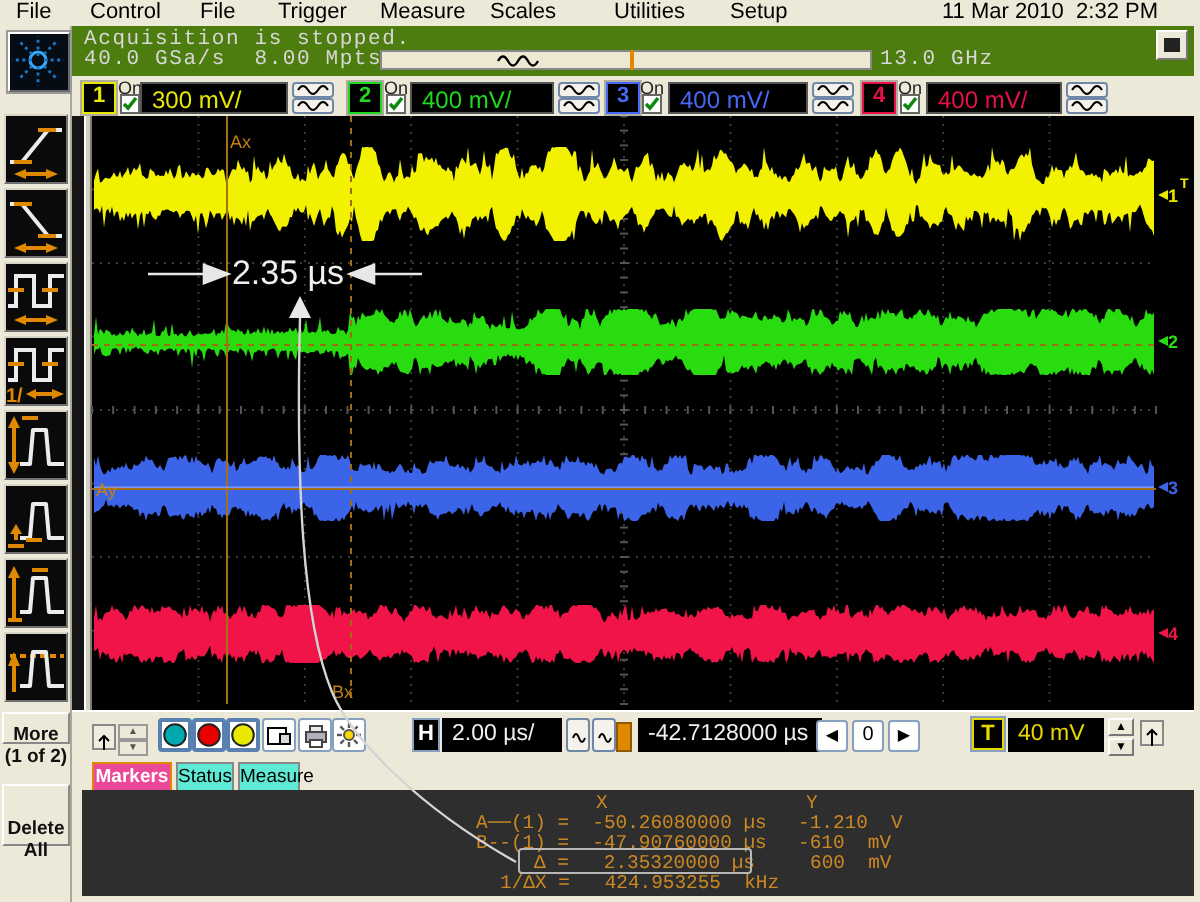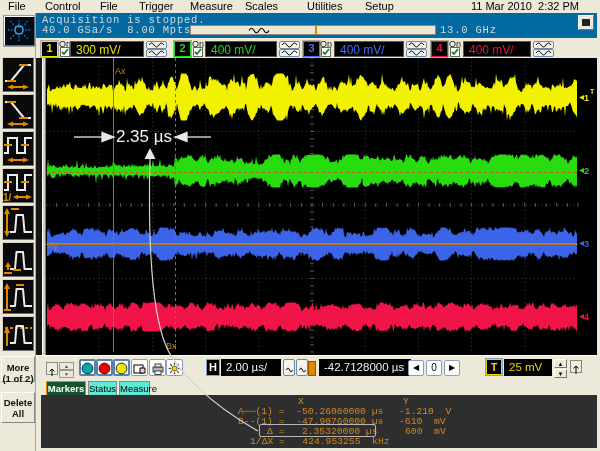--- a/index.html
+++ b/index.html
@@ -4,21 +4,21 @@
 html,body {width:600px;height:451px;overflow:hidden}
 body {position:relative;background:#ece9d8;font-family:"Liberation Sans",sans-serif}
 .dots {background-image:repeating-linear-gradient(0deg,rgba(0,0,0,.38) 0 1px,transparent 1px 2px),repeating-linear-gradient(90deg,rgba(0,0,0,.38) 0 1px,transparent 1px 2px)}
 #menubar {position:absolute;left:0;top:0;width:584px;height:13px;font-size:11px;color:#000}
 #menubar span {position:absolute;top:0}
 #sidebar {position:absolute;left:0;top:13px;width:36px;height:438px;background:#ece9d8;border-right:1px solid #aca899}
 #starbtn {position:absolute;left:4px;top:3px;width:31px;height:30px;background:#050c14;border:1px solid;border-color:#fff #6a6a6a #6a6a6a #fff;box-shadow:0 0 0 1px #9a9a9a}
 .sbtn {position:absolute;left:2px;width:32px;height:35px;background:#0a0a0a;border:1px solid;border-color:#d8d4c8 #707070 #707070 #d8d4c8}
 .sbtn svg {position:absolute;left:0;top:0}
 .graybtn {position:absolute;left:1px;width:34px;background:#ece9d8;border:1px solid;border-color:#fff #888 #888 #fff;font-size:9.5px;font-weight:bold;text-align:center;color:#111;line-height:11px}
-#acqbar {position:absolute;left:36px;top:13px;width:561px;height:25px;background:#0369a1}
+#acqbar {position:absolute;left:36px;top:13px;width:561px;height:25px;background:#4d7c0f}
 .acqtx {position:absolute;font-family:"Liberation Mono",monospace;font-size:10.5px;letter-spacing:.8px;color:#d8d8d8;white-space:pre}
 #slider {position:absolute;left:154px;top:12px;width:246px;height:10px;background:#ede8d2;border:1px solid #888}
 #acqbtn {position:absolute;right:3px;top:2px;width:16px;height:15px;background:#ece9d8;border:1px solid;border-color:#fff #777 #777 #fff}
 #acqbtn div {margin:3px auto 0;width:8px;height:7px;background:#222}
 #chrow {position:absolute;left:36px;top:38px;width:561px;height:20px;background:#ece9d8}
 #chrow>div {position:absolute}
 .chnum {top:3px;width:17px;height:16px;background:#000;border:1.5px solid;font-size:11px;font-weight:bold;text-align:center;line-height:13px;box-shadow:0 0 0 1px #b0ada0}
 .on {top:1px;font-size:9px;color:#222}
 .chk {top:9px;width:10px;height:10px;background:#fff;border:1px solid #666;line-height:4px}
 .chfield {top:3px;height:16px;background:#000;border:1px solid #555;font-size:12px;padding:1px 5px 0 5px}
@@ -35,21 +35,21 @@
 .spinv2 {width:13px;height:9px;background:#ece9d8;border:1px solid;border-color:#fff #777 #777 #fff;font-size:6px;color:#000;text-align:center;line-height:8px}
 .cbtn {top:3px;width:17px;height:17px;background:#fff;border:1px solid #88a0c0;border-radius:2px;text-align:center;padding-top:1px}
 .cbtn.sel {border:2px solid #5880b0;padding-top:0}
 #hbox {left:170px;top:3px;width:14px;height:17px;background:#000;color:#fff;border:1px solid #88a0c0;font-size:11px;font-weight:bold;text-align:center;line-height:15px}
 .blkfield {top:3px;height:17px;background:#000;font-size:11.5px;padding:2px 0 0 5px;white-space:pre}
 .sinebtn2 {top:3px;width:12px;height:17px;background:#f4f2ea;border:1px solid #7088a8;border-radius:2px;text-align:center;padding-top:2px}
 .navbtn {top:4px;width:16px;height:16px;background:#fff;border:1px solid #88a0c0;border-radius:2px;font-size:8px;text-align:center;line-height:14px;color:#000}
 #tbox {left:450px;top:3px;width:16px;height:16px;background:#000;color:#e8d800;border:1px solid #e8d800;font-size:11px;font-weight:bold;text-align:center;line-height:14px;box-shadow:0 0 0 1px #88a0c0}
 #tabs {position:absolute;left:36px;top:381px;width:561px;height:14px}
 .tab {position:absolute;top:0;height:14px;font-size:9.5px;text-align:center;border:1px solid #888;border-bottom:none;background:#5eead4;color:#000;padding-top:1px}
-.tab.act {background:#14532d;color:#fff;border:1.5px solid #e08800;border-bottom:none;font-weight:bold}
+.tab.act {background:#ec4899;color:#fff;border:1.5px solid #e08800;border-bottom:none;font-weight:bold}
 #mpanel {position:absolute;left:41px;top:395px;width:556px;height:53px;background:#2e2e2e}
 .mrow {position:absolute;font-family:"Liberation Mono",monospace;font-size:9.7px;color:#cc8822;white-space:pre}
 #dbox {position:absolute;left:218px;top:29px;width:117px;height:13px;border:1px solid #b8b8b8;border-radius:2px}
 </style></head>
 <body>
 <div id="menubar">
 <span style="left:8px">File</span>
     <span style="left:45px">Control</span>
     <span style="left:100px">File</span>
 <span style="left:139px">Trigger</span>
@@ -138,22 +138,22 @@
     </div>
 <div class="sbtn" style="top:303px">
       <svg width="30" height="33" viewBox="0 0 30 33">
         <line x1="4" y1="14" x2="4" y2="29" stroke="#e08800" stroke-width="2"></line>
         <path d="M1 16 4 9 7 16Z" fill="#e08800"></path>
         <line x1="2" y1="11" x2="29" y2="11" stroke="#e08800" stroke-width="2" stroke-dasharray="3 2"></line>
         <path d="M7 26 L12 26 L13.5 9 L20 9 L21.5 26 L29 26" fill="none" stroke="#ececec" stroke-width="2" stroke-linejoin="round"></path>
       </svg>
     </div>
 
-<div class="graybtn" style="top:343px;height:26px;padding-top:5px">More<br>(1 of 2)</div>
-<div class="graybtn" style="top:379px;height:31px;padding-top:4px">Delete<br>All</div>
+<div class="graybtn" style="top:343px;height:16px;padding-top:5px">More<br>(1 of 2)</div>
+<div class="graybtn" style="top:379px;height:31px;padding-top:16px">Delete<br>All</div>
 </div>
 <div id="acqbar" class="dots">
 <div class="acqtx" style="left:6px;top:1px">Acquisition is stopped.</div>
 <div class="acqtx" style="left:6px;top:11px">40.0 GSa/s&nbsp;&nbsp;8.00 Mpts</div>
 <div id="slider"></div>
 <svg style="position:absolute;left:212px;top:13px" width="22" height="9" viewBox="0 0 22 9">
       <path d="M1 4.5 Q3.5 0 6 4.5 T11 4.5 T16 4.5 T21 4.5" fill="none" stroke="#000" stroke-width="1.2"></path>
     </svg>
 <div style="position:absolute;left:279px;top:12px;width:2px;height:10px;background:#e08800"></div>
 <div class="acqtx" style="left:404px;top:11px">13.0 GHz</div>
@@ -412,21 +412,21 @@
       </svg></div>
 <div class="sinebtn2" style="left:260px"><svg width="9" height="12" viewBox="0 0 9 12">
         <path d="M1.5 6 Q3 2 4.5 6 T7.5 6" fill="none" stroke="#000" stroke-width="1"></path>
       </svg></div>
 <div style="position:absolute;left:272px;top:5px;width:8px;height:15px;background:#e08800;border:1px solid #905800"></div>
 <div class="blkfield" style="left:283px;width:92px;color:#f0f0f0">-42.7128000 µs</div>
 <div class="navbtn" style="left:372px">◀</div>
 <div class="navbtn" style="left:390px;font-size:10px">0</div>
 <div class="navbtn" style="left:408px">▶</div>
 <div id="tbox">T</div>
-<div class="blkfield" style="left:468px;width:48px;color:#e8d800">25 mV</div>
+<div class="blkfield" style="left:468px;width:48px;color:#e8d800">40 mV</div>
 <div class="spinv2" style="left:518px;top:3px">▲</div>
 <div class="spinv2" style="left:518px;top:13px">▼</div>
 <div class="tb-upbox" style="left:534px;top:4px"><svg width="8" height="10" viewBox="0 0 8 10">
         <path d="M4 1 4 9 M1.5 3.5 4 1 6.5 3.5" stroke="#000" fill="none"></path>
       </svg></div>
 </div>
 <div id="tabs">
 <div class="tab act" style="left:10px;width:40px">Markers</div>
 <div class="tab" style="left:52px;width:29px">Status</div>
 <div class="tab" style="left:83px;width:31px">Measure</div>

